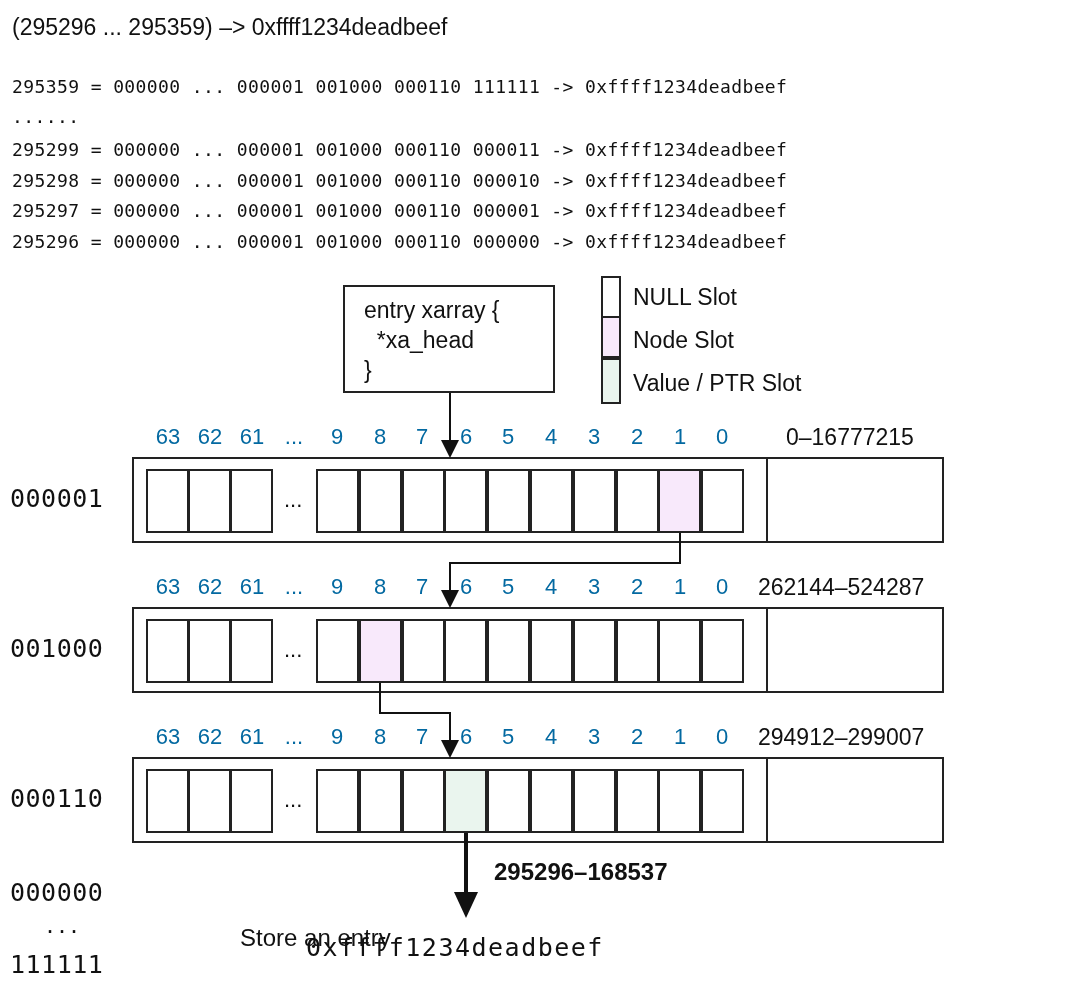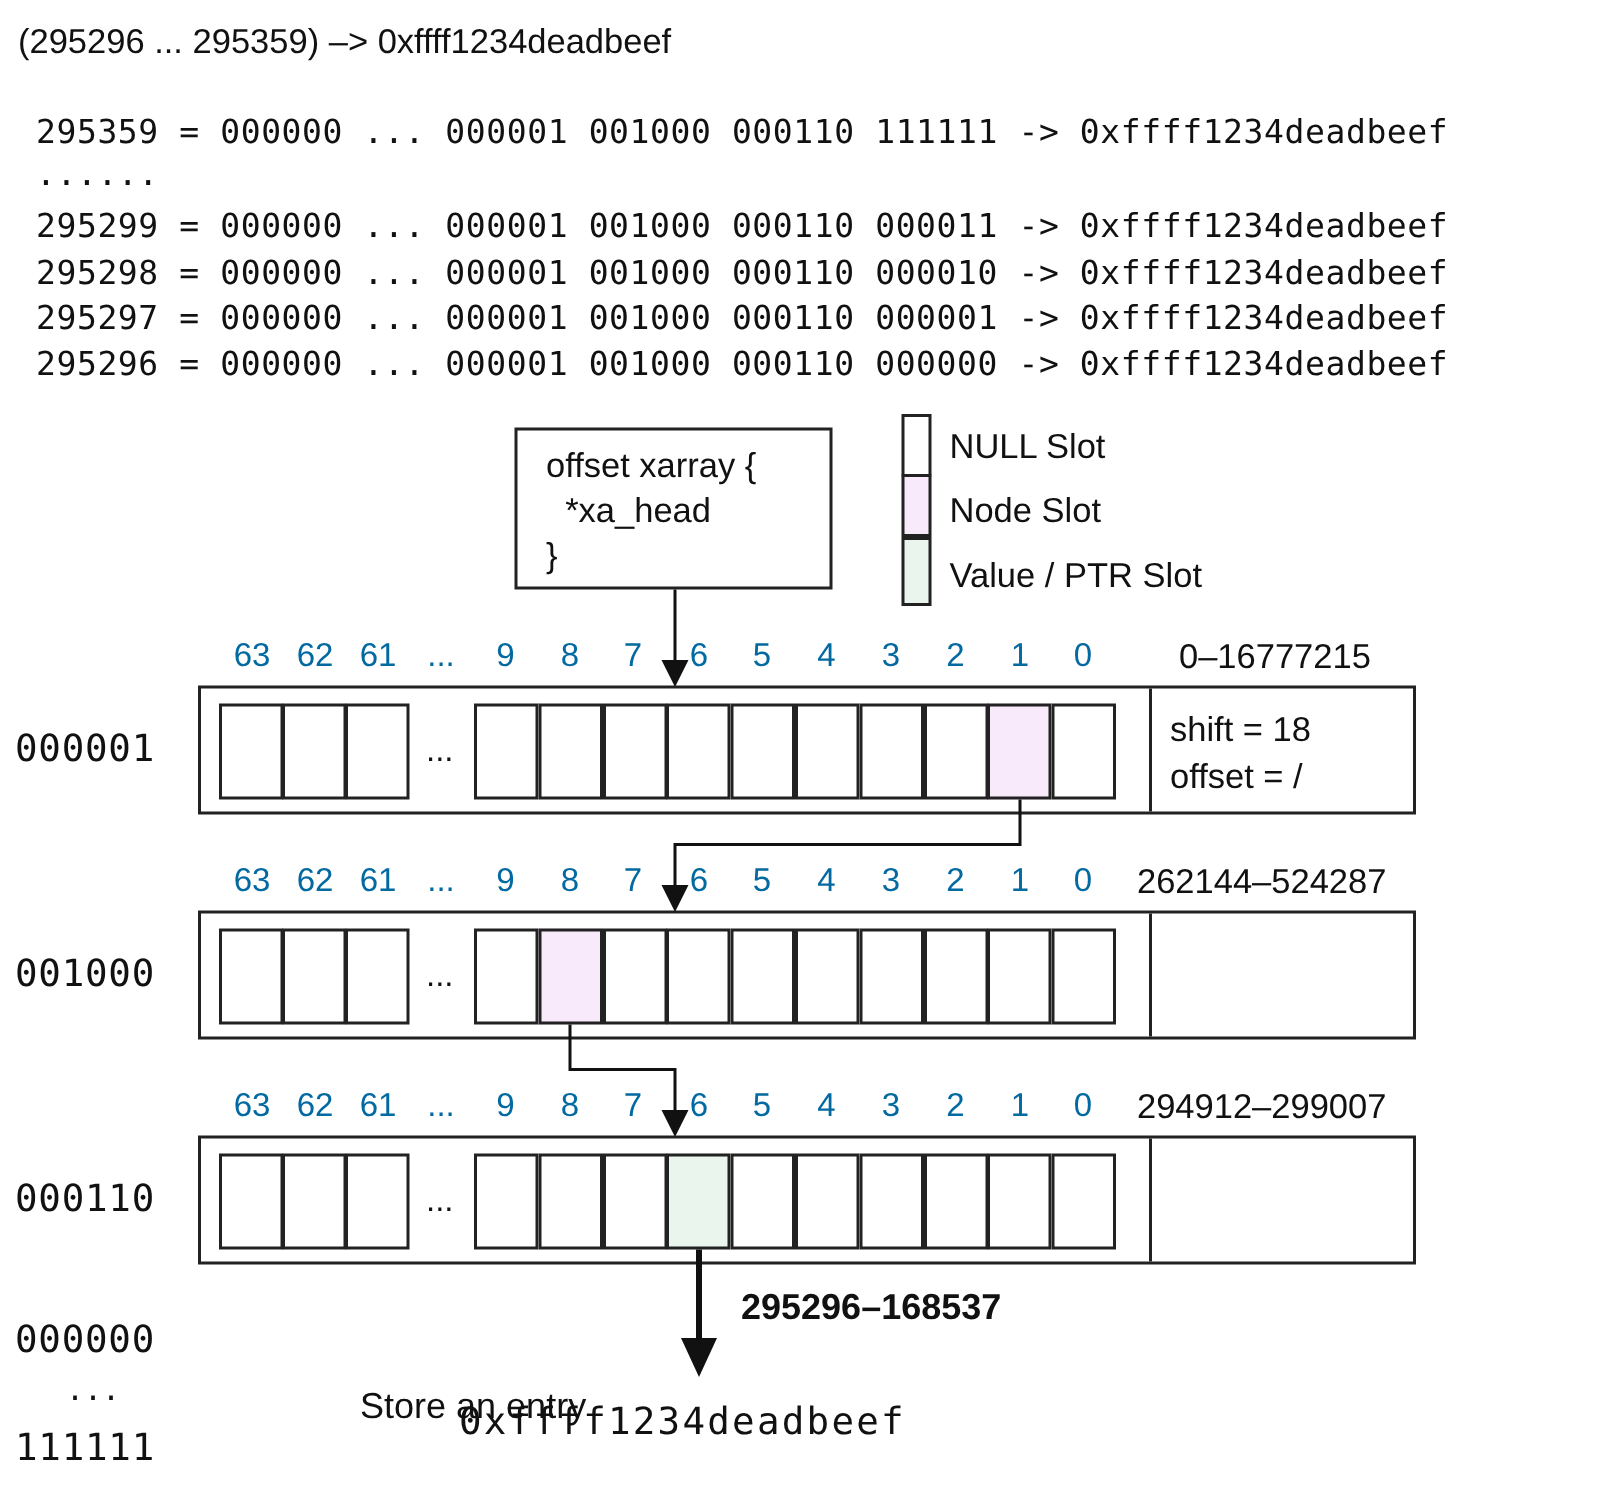--- a/index.html
+++ b/index.html
@@ -1,21 +1,21 @@
 <!DOCTYPE html>
 <html><head>
 <meta charset="utf-8">
 <style>
   html, body { margin: 0; padding: 0; background: #ffffff; }
   body { width: 1080px; height: 996px; position: relative; overflow: hidden; color: #111; }
   .sans { font-family: "Liberation Sans", sans-serif; }
   .mono { font-family: "DejaVu Sans Mono", monospace; }
   .abs { position: absolute; white-space: pre; }
   #title { left: 12px; top: 14px; font-size: 23px; }
-  .code-line { left: 24px; font-size: 22px; letter-spacing: 0.4px; }
+  .code-line { left: 12px; font-size: 18px; letter-spacing: 0.4px; }
   .row-label { left: 10px; font-size: 25px; letter-spacing: 0.5px; }
   .struct-box { position: absolute; left: 343px; top: 285px; width: 212px; height: 108px;
     border: 2px solid #222; box-sizing: border-box; font-size: 23px; line-height: 30px; padding: 8px 0 0 19px; }
   .legend-sw { position: absolute; left: 601px; width: 20px; height: 42px; border: 2px solid #222; box-sizing: border-box; }
   .legend-label { font-size: 23px; }
   .idx { position: absolute; font-size: 22px; color: #0369a1; text-align: center; width: 36px; }
   .range { font-size: 23px; text-align: right; }
   .level { position: absolute; left: 132px; width: 812px; height: 86px; border: 2px solid #222; box-sizing: border-box; }
   .level .divider { position: absolute; left: 632px; top: 0; bottom: 0; border-left: 2px solid #222; }
   .slot { position: absolute; top: 10px; height: 64px; width: 43px; border: 2px solid #222; box-sizing: border-box; background: #fff; }
@@ -32,21 +32,21 @@
 <div id="title" class="abs sans">(295296 ... 295359) –&gt; 0xffff1234deadbeef</div>
 
 <div class="abs mono code-line" style="top:76px">295359 = 000000 ... 000001 001000 000110 111111 -&gt; 0xffff1234deadbeef</div>
 <div class="abs mono code-line" style="top:106px;line-height:22px">......</div>
 <div class="abs mono code-line" style="top:139px">295299 = 000000 ... 000001 001000 000110 000011 -&gt; 0xffff1234deadbeef</div>
 <div class="abs mono code-line" style="top:170px">295298 = 000000 ... 000001 001000 000110 000010 -&gt; 0xffff1234deadbeef</div>
 <div class="abs mono code-line" style="top:200px">295297 = 000000 ... 000001 001000 000110 000001 -&gt; 0xffff1234deadbeef</div>
 <div class="abs mono code-line" style="top:231px">295296 = 000000 ... 000001 001000 000110 000000 -&gt; 0xffff1234deadbeef</div>
 
 <div class="struct-box sans">
-  <div class="abs" style="position:static">offset xarray {</div>
+  <div class="abs" style="position:static">entry xarray {</div>
   <div class="abs" style="position:static">  *xa_head</div>
   <div class="abs" style="position:static">}</div>
 </div>
 
 <div>
   <div class="legend-sw" style="top:276px;background:#ffffff"></div>
   <div class="legend-sw" style="top:316px;background:#f8e9fb"></div>
   <div class="legend-sw" style="top:358px;background:#eaf5ee;height:46px"></div>
   <div class="abs sans legend-label" style="left:633px;top:284px">NULL Slot</div>
   <div class="abs sans legend-label" style="left:633px;top:327px">Node Slot</div>
@@ -79,24 +79,20 @@
       <div class="slot" style="left: 224.8px;"></div>
       <div class="slot" style="left: 267.6px;"></div>
       <div class="slot" style="left: 310.4px;"></div>
       <div class="slot" style="left: 353.2px;"></div>
       <div class="slot" style="left: 396px;"></div>
       <div class="slot" style="left: 438.8px;"></div>
       <div class="slot" style="left: 481.6px;"></div>
       <div class="slot" style="left: 524.4px; background: rgb(248, 233, 251);"></div>
       <div class="slot" style="left: 567.2px;"></div>
       <div class="divider"></div>
-      <div class="info sans">
-        <div><span style="white-space: pre;">shift = </span><span>18</span></div>
-        <div>offset = /</div>
-      </div>
     </div>
     <div class="idx sans" style="left: 150px; top: 574px;">63</div>
     <div class="idx sans" style="left: 192px; top: 574px;">62</div>
     <div class="idx sans" style="left: 234px; top: 574px;">61</div>
     <div class="idx sans" style="left: 276px; top: 574px;">...</div>
     <div class="idx sans" style="left: 319px; top: 574px;">9</div>
     <div class="idx sans" style="left: 362px; top: 574px;">8</div>
     <div class="idx sans" style="left: 404px; top: 574px;">7</div>
     <div class="idx sans" style="left: 448px; top: 574px;">6</div>
     <div class="idx sans" style="left: 490px; top: 574px;">5</div>

